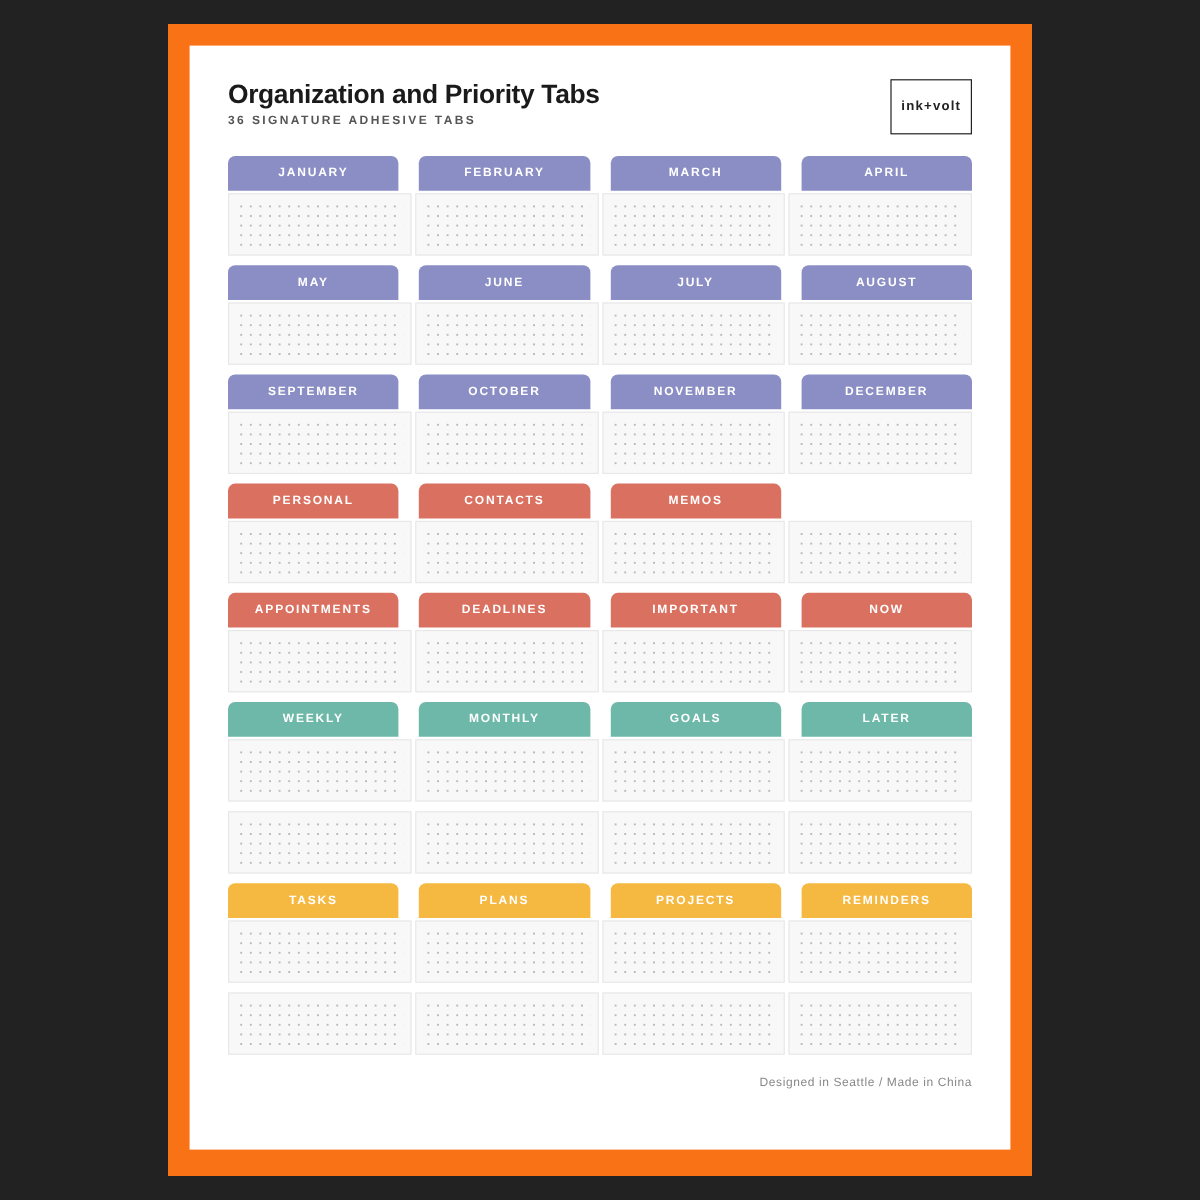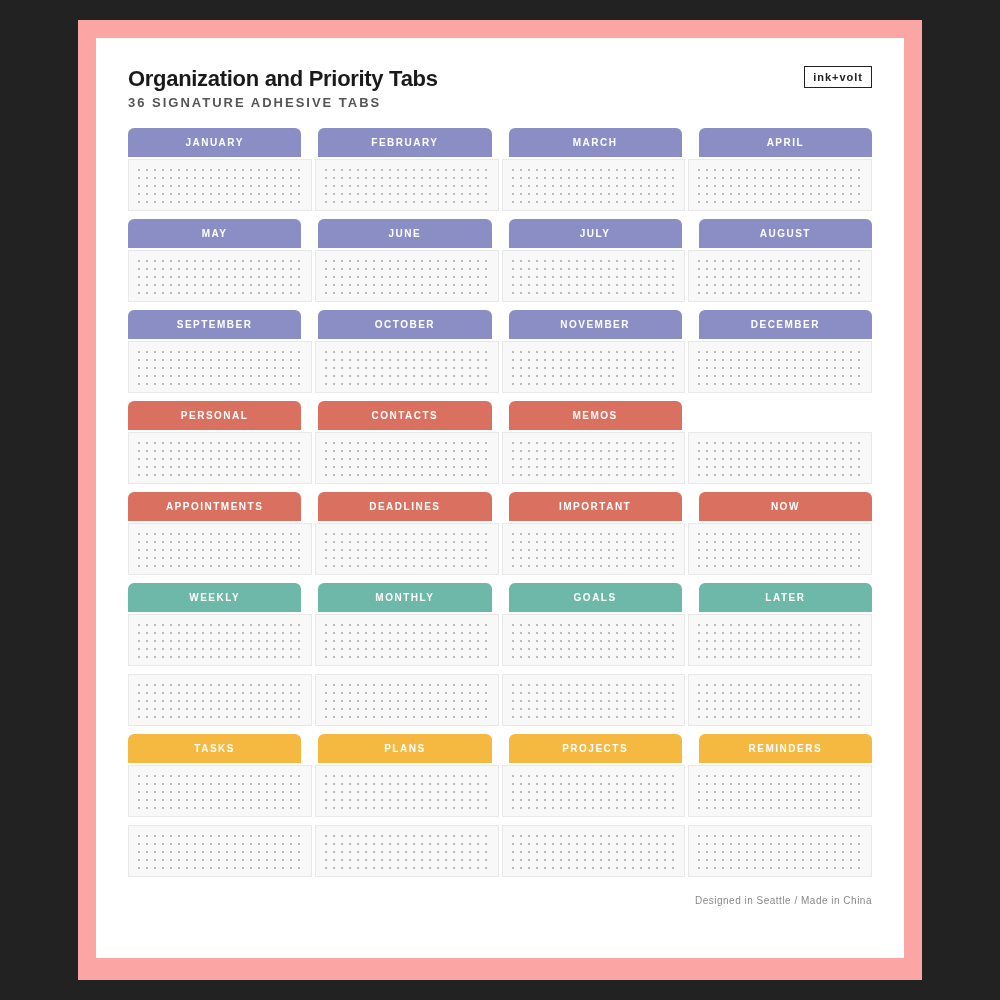--- a/index.html
+++ b/index.html
@@ -5,23 +5,23 @@
     * { box-sizing: border-box; margin: 0; padding: 0; }
     body {
       background: #222;
       display: flex;
       justify-content: center;
       align-items: center;
       min-height: 100vh;
       font-family: 'Arial', sans-serif;
     }
     .outer-frame {
-      background: #fca5a5;
+      background: #f97316;
       padding: 18px;
-      width: 844px;
+      width: 720px;
       min-height: 960px;
     }
     .inner-card {
       background: #fff;
       padding: 28px 32px 20px 32px;
       width: 100%;
       min-height: 920px;
       display: flex;
       flex-direction: column;
       gap: 0;
@@ -34,29 +34,29 @@
     }
     .header-left {}
     .title {
       font-size: 22px;
       font-weight: 800;
       color: #1a1a1a;
       letter-spacing: -0.3px;
       line-height: 1.2;
     }
     .subtitle {
-      font-size: 13px;
+      font-size: 10px;
       font-weight: 700;
       letter-spacing: 2px;
       color: #555;
       margin-top: 3px;
     }
     .brand-box {
       border: 1.5px solid #222;
-      padding: 4px 8px;
+      padding: 16px 8px;
       font-size: 11px;
       font-weight: 700;
       letter-spacing: 1px;
       color: #222;
       white-space: nowrap;
     }
 
     .section {
       margin-bottom: 4px;
     }

